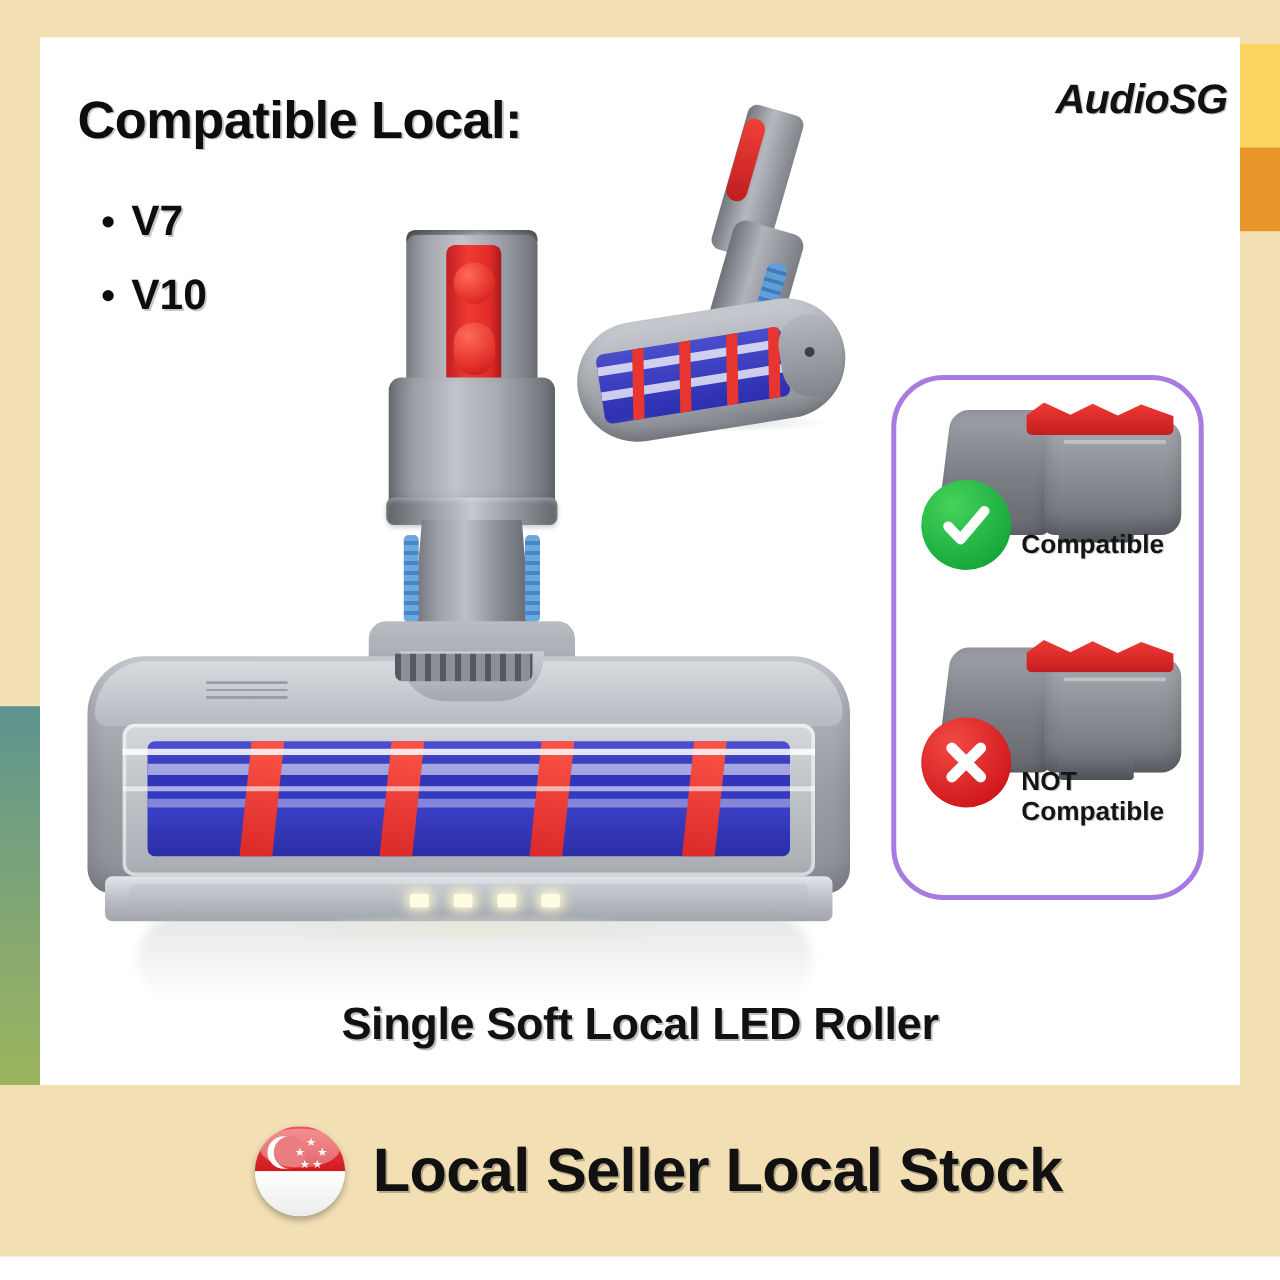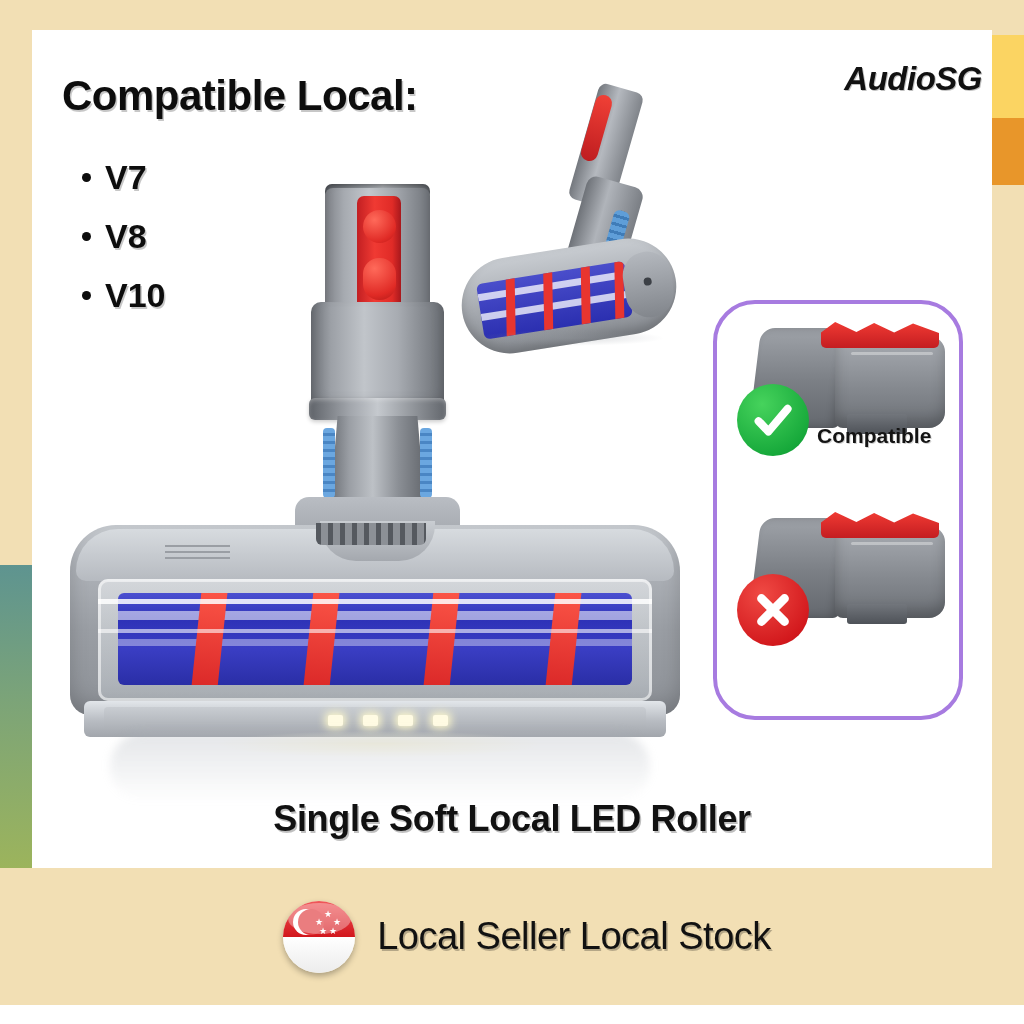--- a/index.html
+++ b/index.html
@@ -226,21 +226,21 @@
               background:linear-gradient(180deg,#ffffff,#ececec); }
   .sg-gloss { position:absolute; left:6%; top:3%; width:88%; height:44%;
               border-radius:50%; background:rgba(255,255,255,.34); }
   .sg-moon { position:absolute; left:13%; top:12%; width:26px; height:26px;
              border-radius:50%; background:#fff; }
   .sg-moon2 { position:absolute; left:20%; top:12%; width:26px; height:26px;
               border-radius:50%; background:#e03a3e; }
   .sg-stars { position:absolute; left:44%; top:13%; width:30px; height:28px; }
   .sg-stars i { position:absolute; color:#fff; font-size:9px; font-style:normal;
                 line-height:9px; }
-  .bb-text { font-size:38px; font-weight:normal; color:#111; letter-spacing:-0.5px;
+  .bb-text { font-size:49px; font-weight:bold; color:#111; letter-spacing:-0.5px;
              text-shadow:1.5px 1.5px 0 rgba(0,0,0,.25); }
 </style>
 </head>
 <body>
 
 <div id="stage">
 
   <div class="frame-beige"></div>
   <div class="accent-yellow"></div>
   <div class="accent-orange"></div>
@@ -249,24 +249,20 @@
   <div class="card"></div>
 
   <div class="brand">AudioSG</div>
 
   <div class="headline">Compatible Local:</div>
 
   <ul class="models">
     <li>
       <span class="dot"></span>
       <span>V7</span>
-    </li>
-    <li>
-      <span class="dot"></span>
-      <span>V8</span>
     </li>
     <li>
       <span class="dot"></span>
       <span>V10</span>
     </li>
   </ul>
 
   <div class="mini">
     <div class="mini-stick"></div>
     <div class="mini-red"></div>
@@ -361,20 +357,21 @@
         <div class="cuff-right"></div>
         <div class="cuff-red"></div>
         <div class="cuff-line"></div>
         <div class="cuff-tab"></div>
       </div>
       <div class="badge red">
         <svg viewBox="0 0 24 24" aria-hidden="true">
           <path d="M6 6 L18 18 M18 6 L6 18" fill="none" stroke="#ffffff" stroke-width="4.6" stroke-linecap="round"></path>
         </svg>
       </div>
+      <div class="cmp-label">NOT Compatible</div>
     </div>
 
   </div>
 
   <div class="prod-title">Single Soft Local LED Roller</div>
 
   <div class="bottombar">
     <div class="sgflag">
       <div class="sg-red"></div>
       <div class="sg-white"></div>

